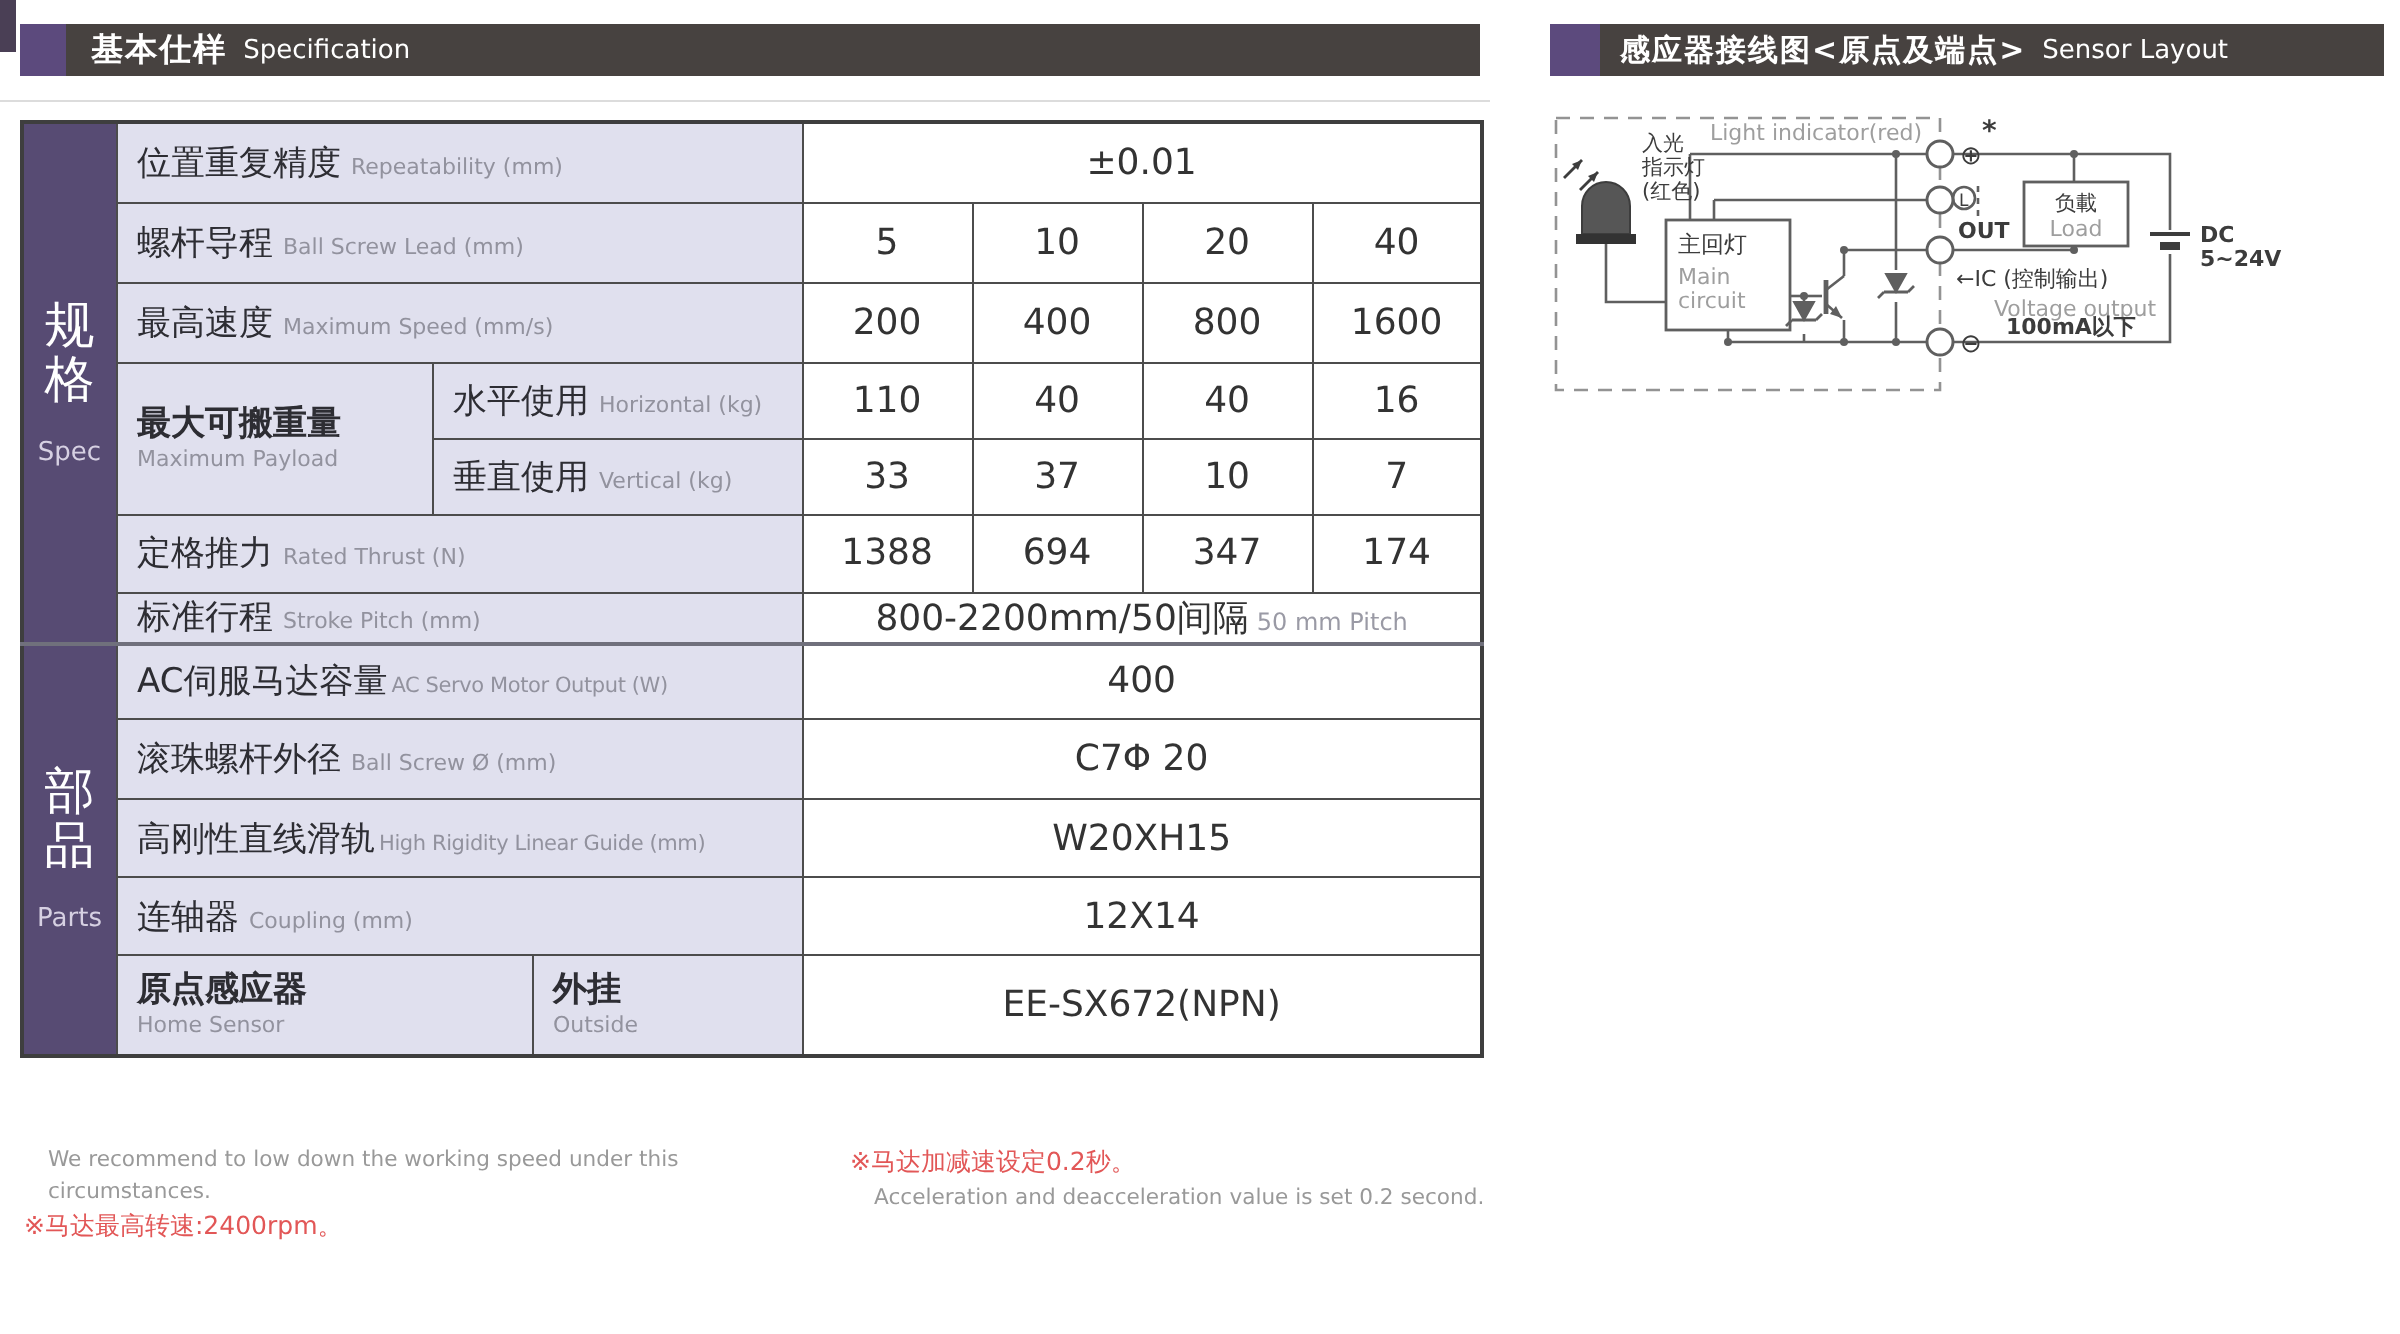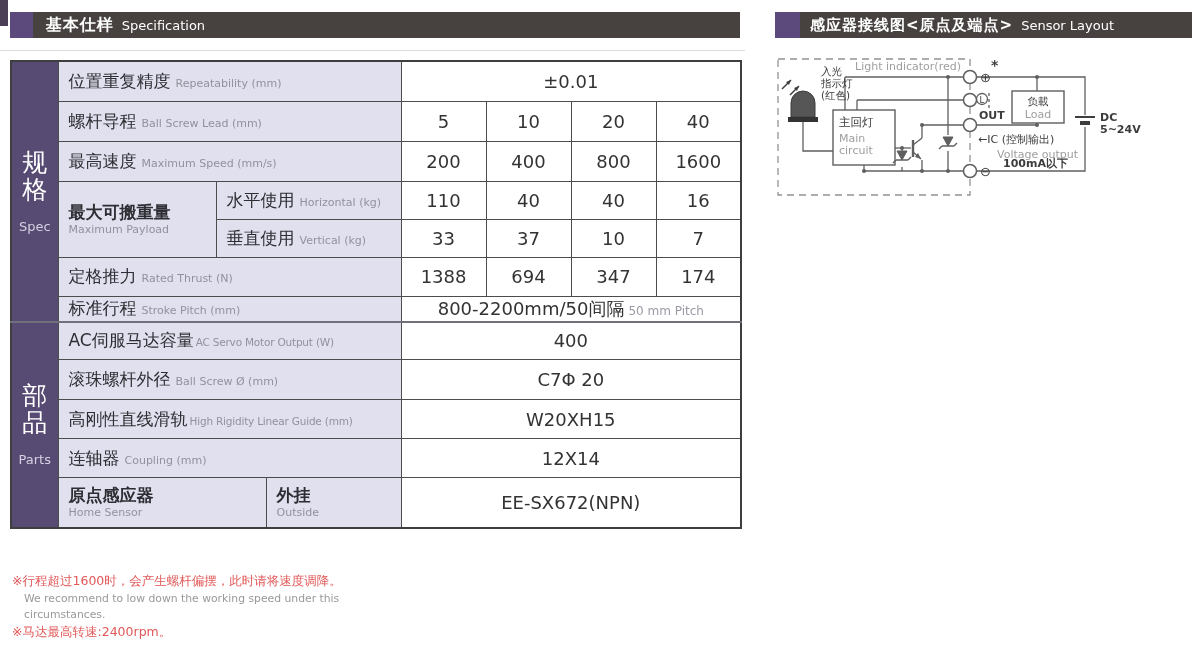--- a/index.html
+++ b/index.html
@@ -183,26 +183,29 @@
       <td class="lbl">
         <span class="zh-line">外挂</span>
         <span class="en-line">Outside</span>
       </td>
       <td class="val" colspan="4">EE-SX672(NPN)</td>
     </tr>
     </tbody>
   </table>
 
   <div class="notes" style="left:12px; top:572px; width:405px;">
-    <div class="note-red">※行程超过1600时，会产生螺杆偏摆，此时请将速度调降。</div>
     <div class="note-gray">We recommend to low down the working speed under this circumstances.</div>
     <div class="note-red">※马达最高转速:2400rpm。</div>
 
   </div>
 
+  <div class="notes" style="left:425px; top:572px; width:330px;">
+    <div class="note-red">※马达加减速设定0.2秒。</div>
+    <div class="note-gray">Acceleration and deacceleration value is set 0.2 second.</div>
+  </div>
 
   <div class="diagram">
     <svg width="420" height="152" viewBox="0 0 420 152">
       <g stroke="#5f5f5f" stroke-width="1.3" fill="none">
 
         <rect x="3" y="6" width="192" height="136" stroke="#939393" stroke-dasharray="7 5"></rect>
 
         <path d="M70,24 H188"></path>
         <path d="M70,24 V57"></path>
         <path d="M82,47 H188"></path>

